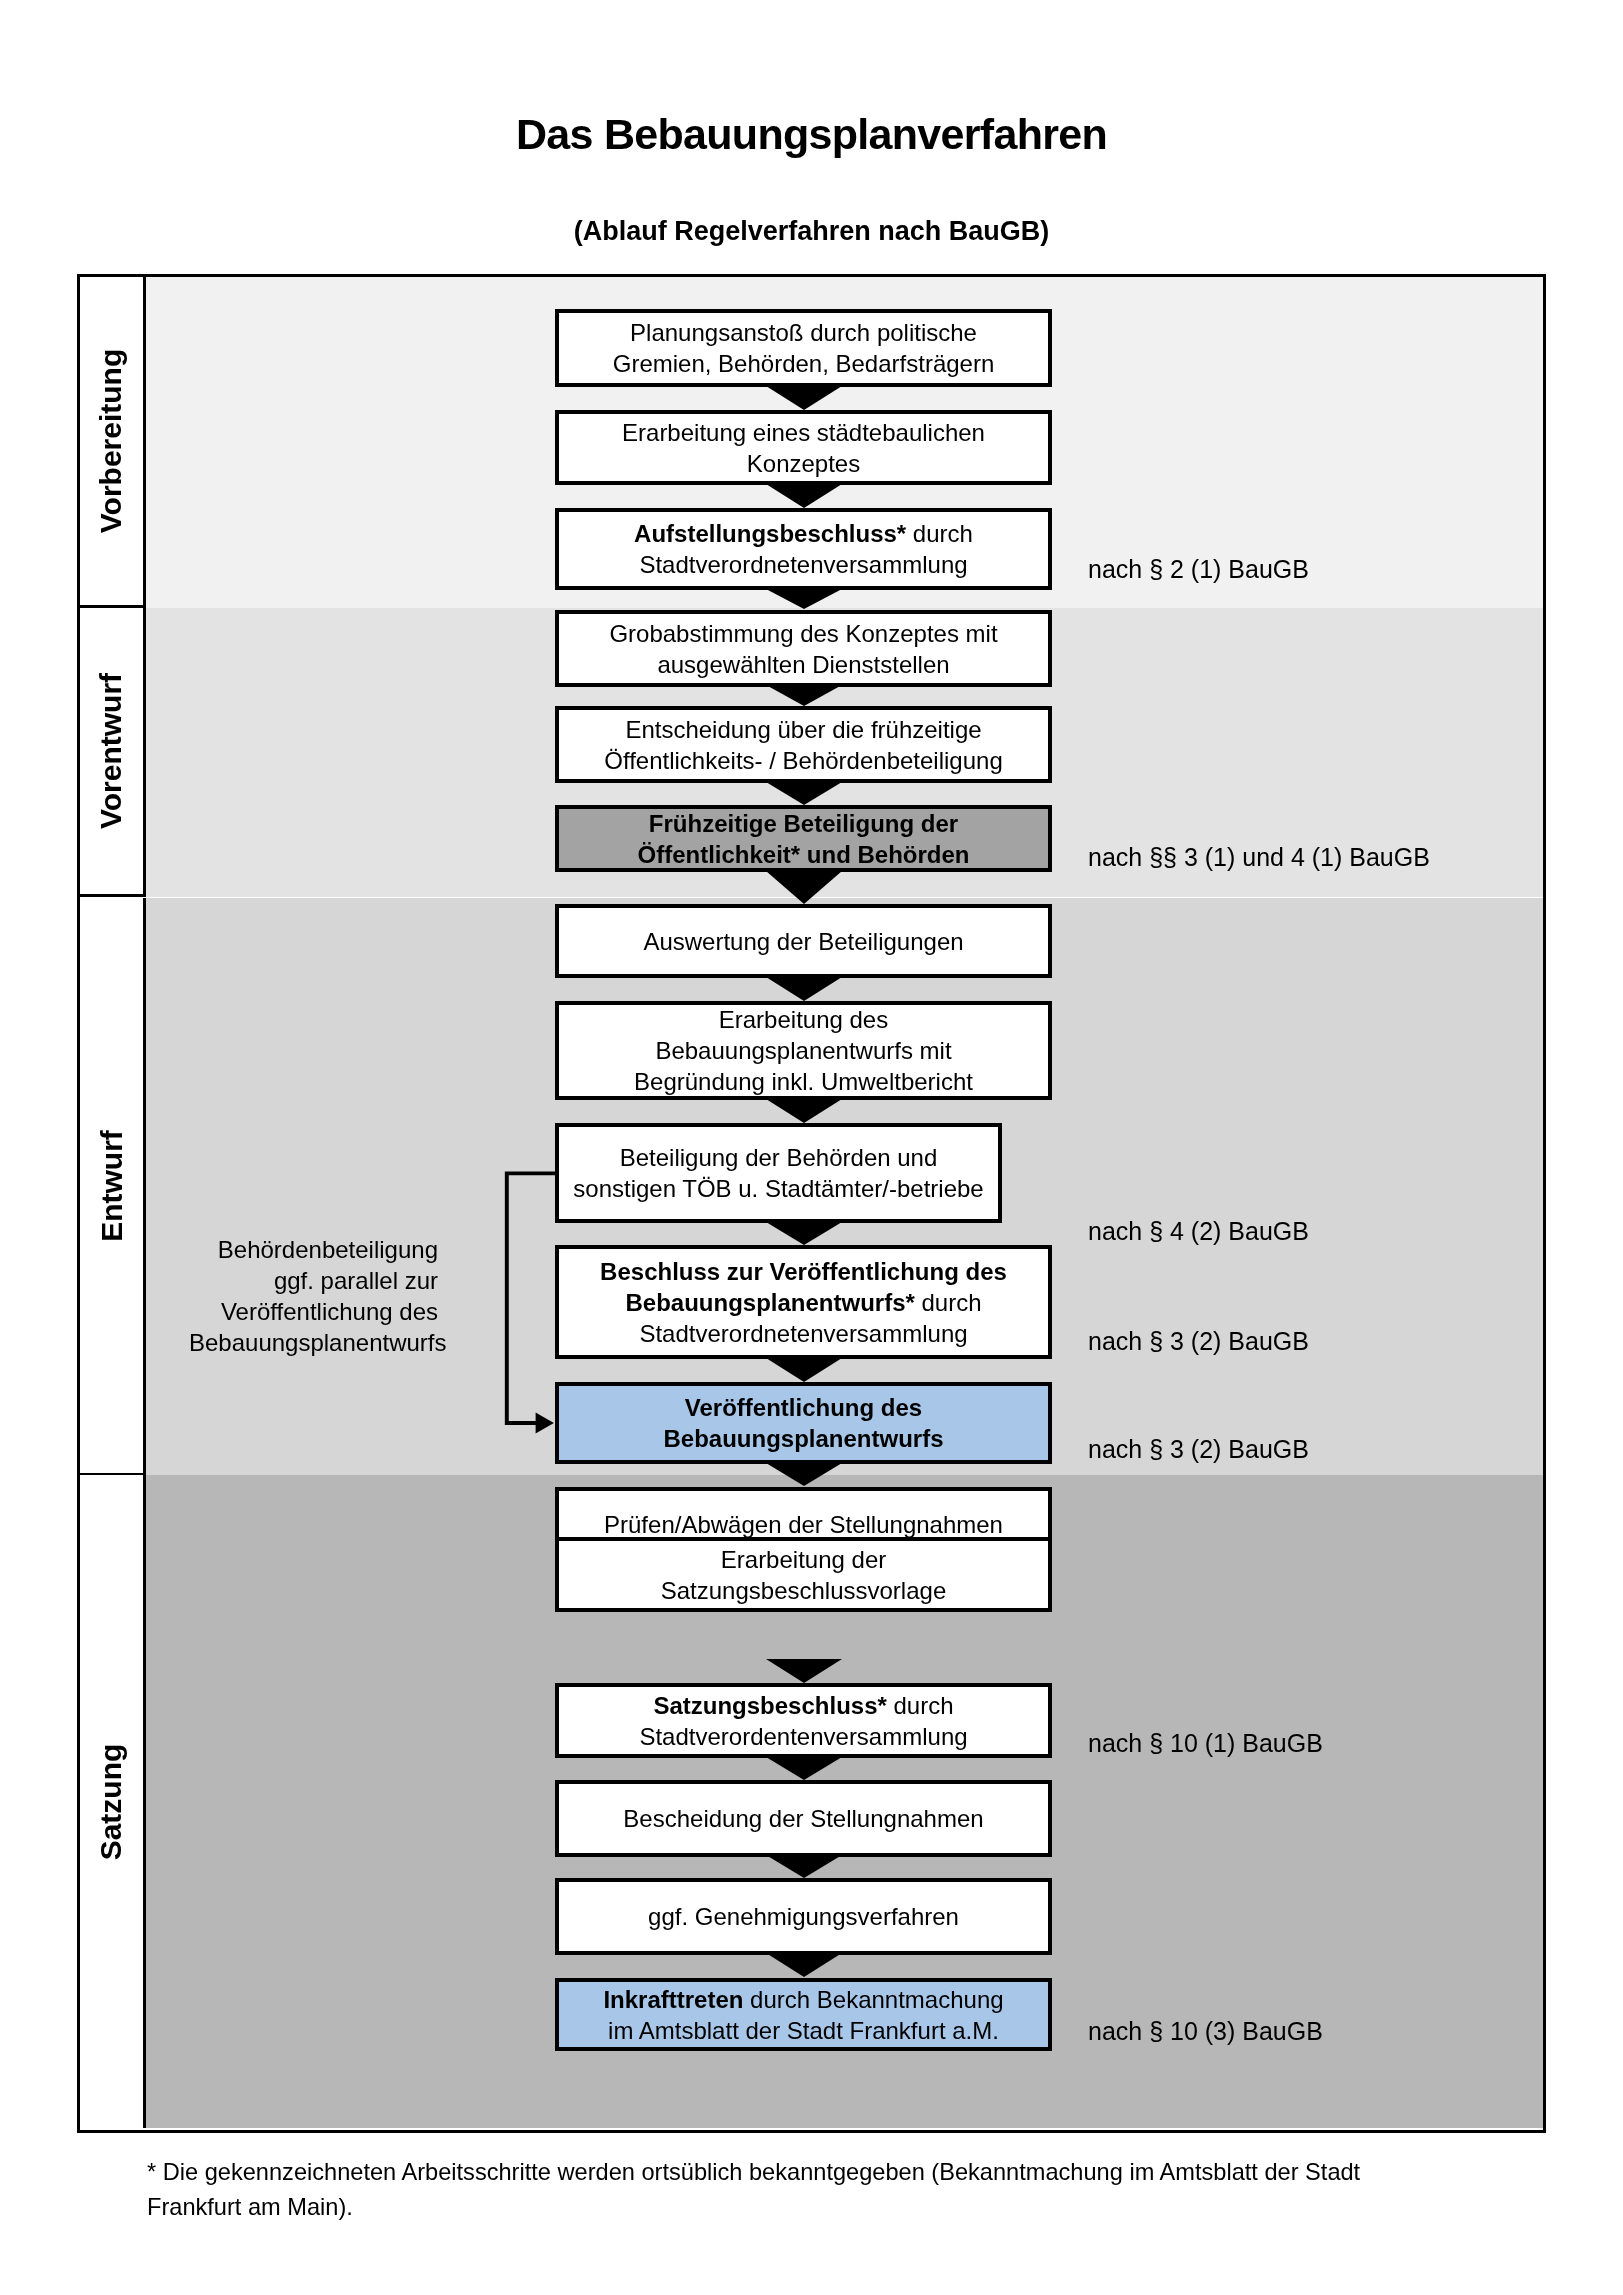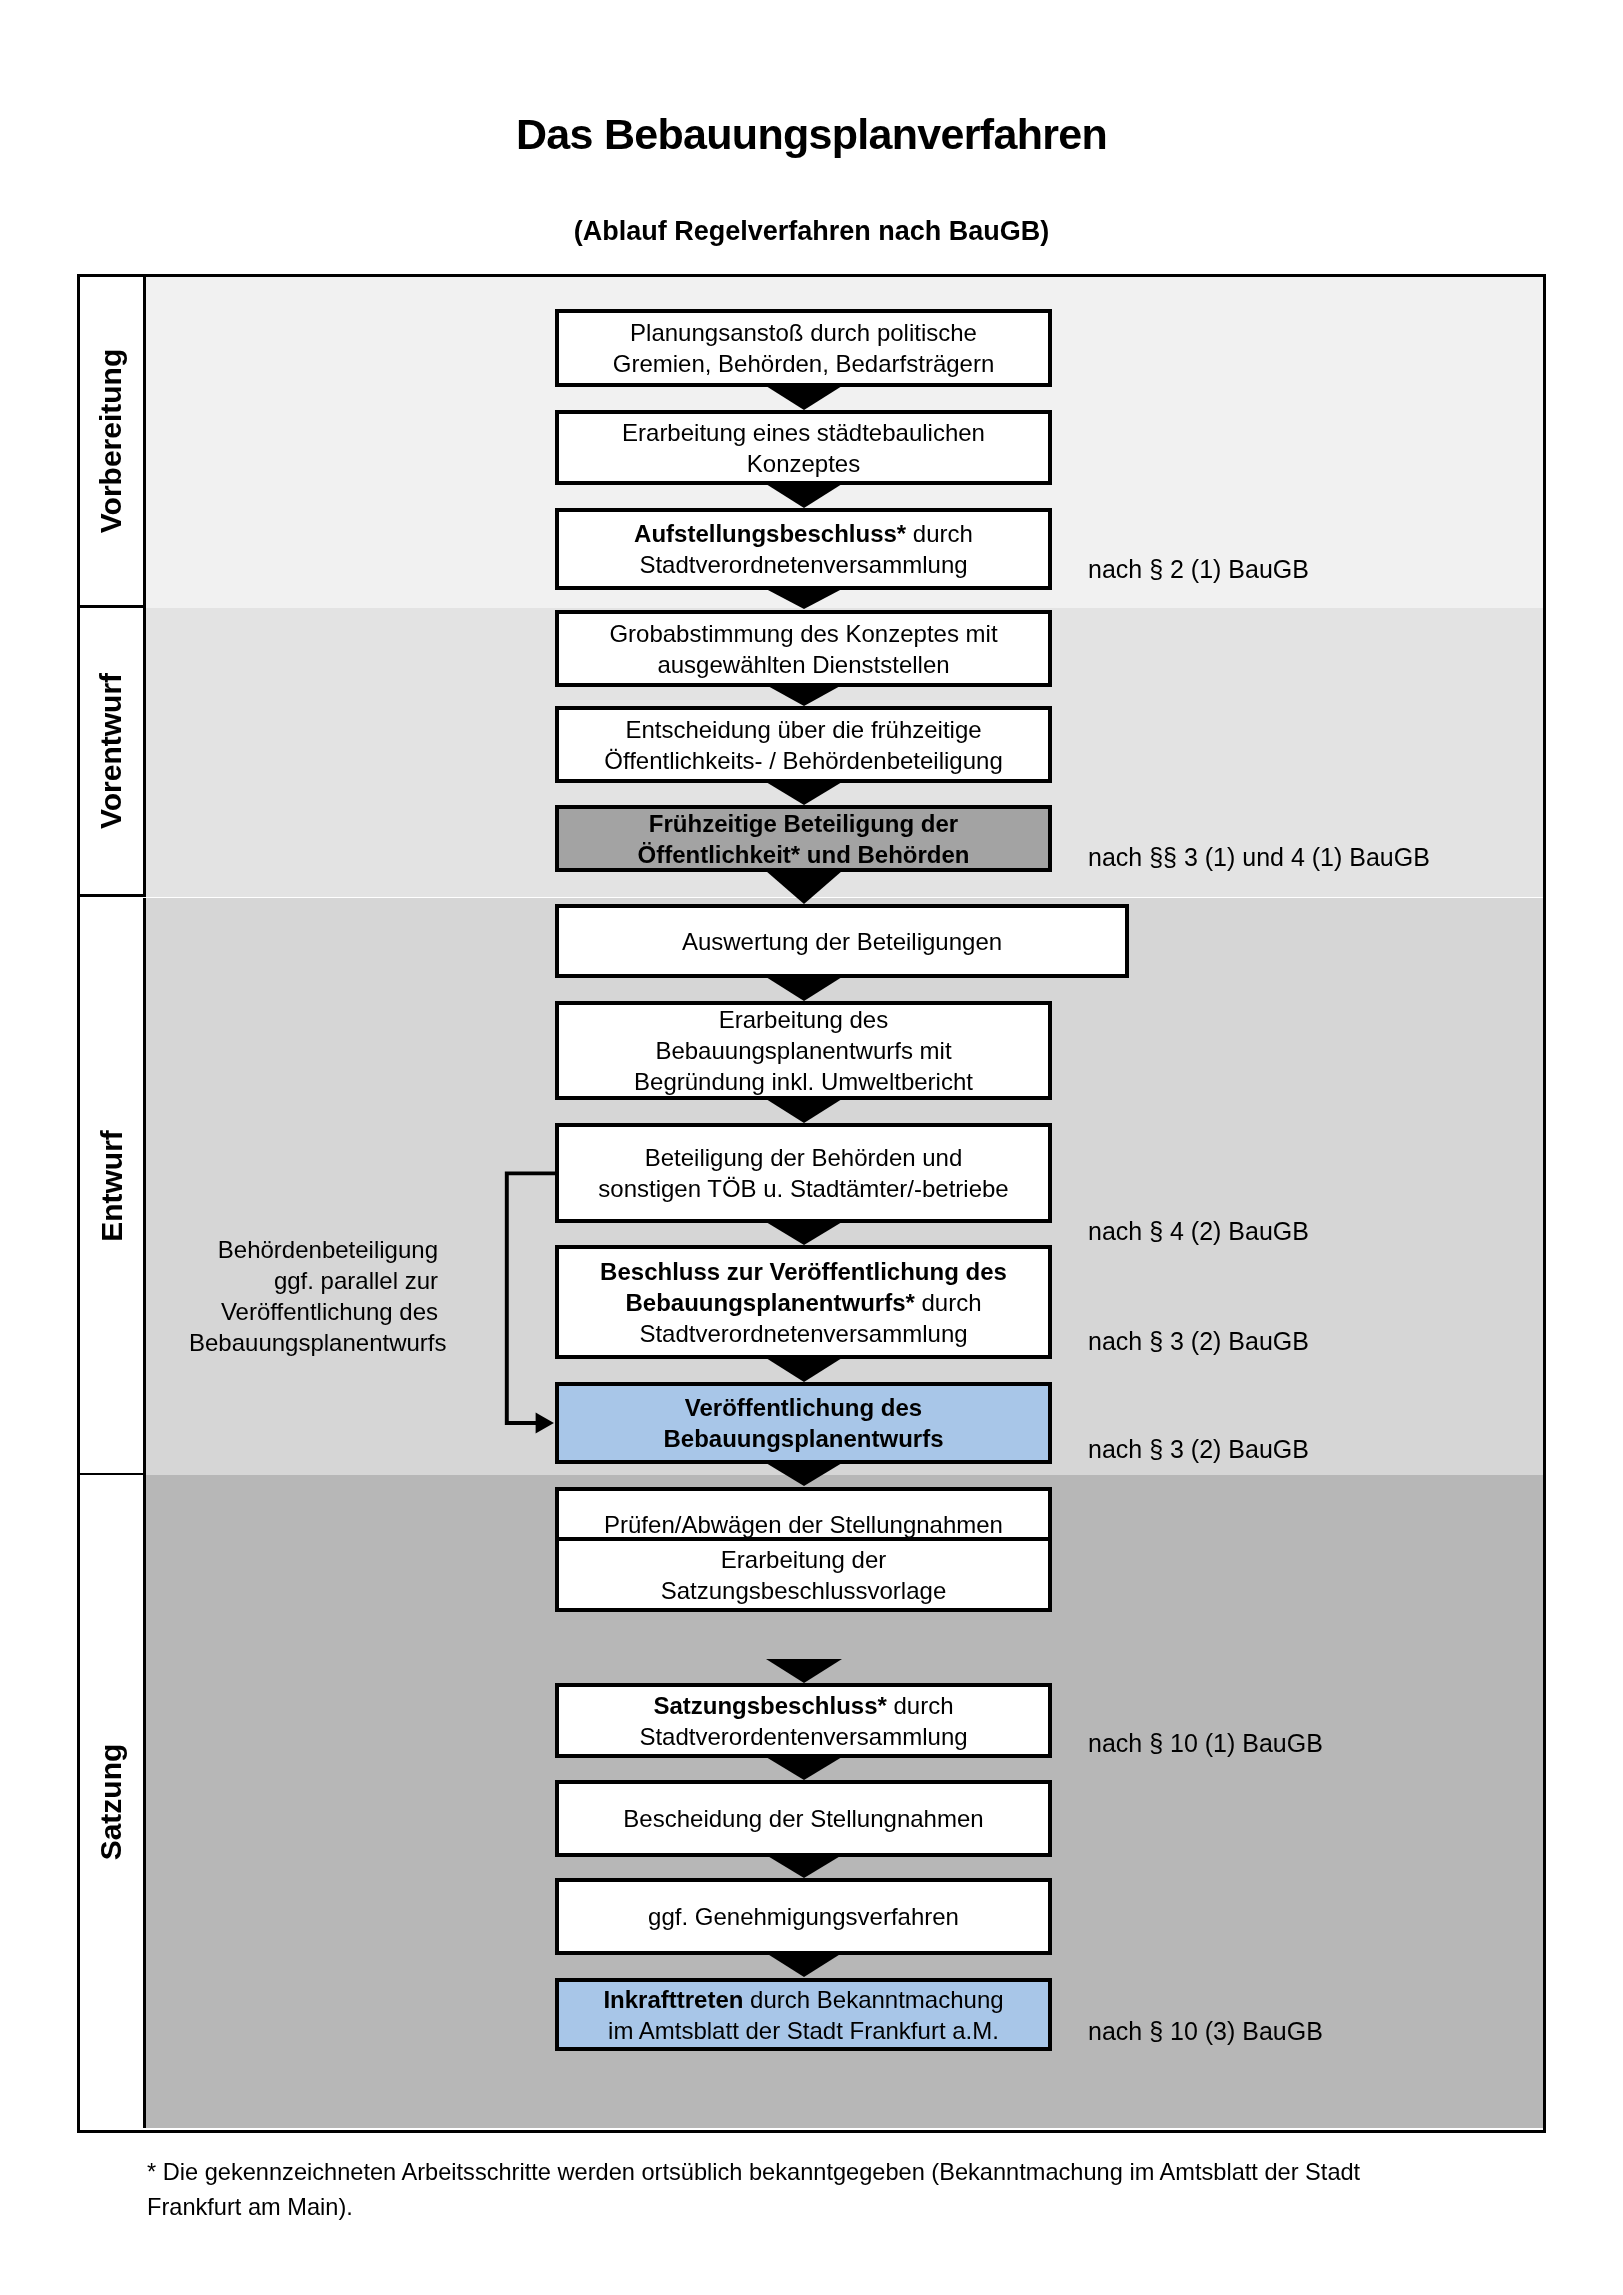--- a/index.html
+++ b/index.html
@@ -110,31 +110,31 @@
         <div class="flow-box" style="top: 429px; height: 77px; left: 475px; width: 497px;">
           <div><span class="seg-r">Entscheidung über die frühzeitige</span></div>
           <div><span class="seg-r">Öffentlichkeits- / Behördenbeteiligung</span></div>
         </div>
         <div class="down-arrow" style="left: 686px; top: 505px; border-top: 23px solid rgb(0, 0, 0);"></div>
         <div class="flow-box" style="top: 528px; height: 67px; left: 475px; width: 497px; background: #a3a3a3;">
           <div><span class="seg-b">Frühzeitige Beteiligung der</span></div>
           <div><span class="seg-b">Öffentlichkeit* und Behörden</span></div>
         </div>
         <div class="down-arrow" style="left: 686px; top: 594px; border-top: 33px solid rgb(0, 0, 0);"></div>
-        <div class="flow-box" style="top: 627px; height: 74px; left: 475px; width: 574px;">
+        <div class="flow-box" style="top: 627px; height: 74px; left: 475px; width: 497px;">
           <div><span class="seg-r">Auswertung der Beteiligungen</span></div>
         </div>
         <div class="down-arrow" style="left: 686px; top: 700px; border-top: 24px solid rgb(0, 0, 0);"></div>
         <div class="flow-box" style="top: 724px; height: 99px; left: 475px; width: 497px;">
           <div><span class="seg-r">Erarbeitung des</span></div>
           <div><span class="seg-r">Bebauungsplanentwurfs mit</span></div>
           <div><span class="seg-r">Begründung inkl. Umweltbericht</span></div>
         </div>
         <div class="down-arrow" style="left: 686px; top: 822px; border-top: 24px solid rgb(0, 0, 0);"></div>
-        <div class="flow-box" style="top: 846px; height: 100px; left: 475px; width: 497px;">
+        <div class="flow-box" style="top: 846px; height: 100px; left: 475px; width: 447px;">
           <div><span class="seg-r">Beteiligung der Behörden und</span></div>
           <div><span class="seg-r">sonstigen TÖB u. Stadtämter/-betriebe</span></div>
         </div>
         <div class="down-arrow" style="left: 686px; top: 945px; border-top: 23px solid rgb(0, 0, 0);"></div>
         <div class="flow-box" style="top: 968px; height: 114px; left: 475px; width: 497px;">
           <div><span class="seg-b">Beschluss zur Veröffentlichung des</span></div>
           <div><span class="seg-b">Bebauungsplanentwurfs*</span><span class="seg-r"> durch</span></div>
           <div><span class="seg-r">Stadtverordnetenversammlung</span></div>
         </div>
         <div class="down-arrow" style="left: 686px; top: 1081px; border-top: 24px solid rgb(0, 0, 0);"></div>

